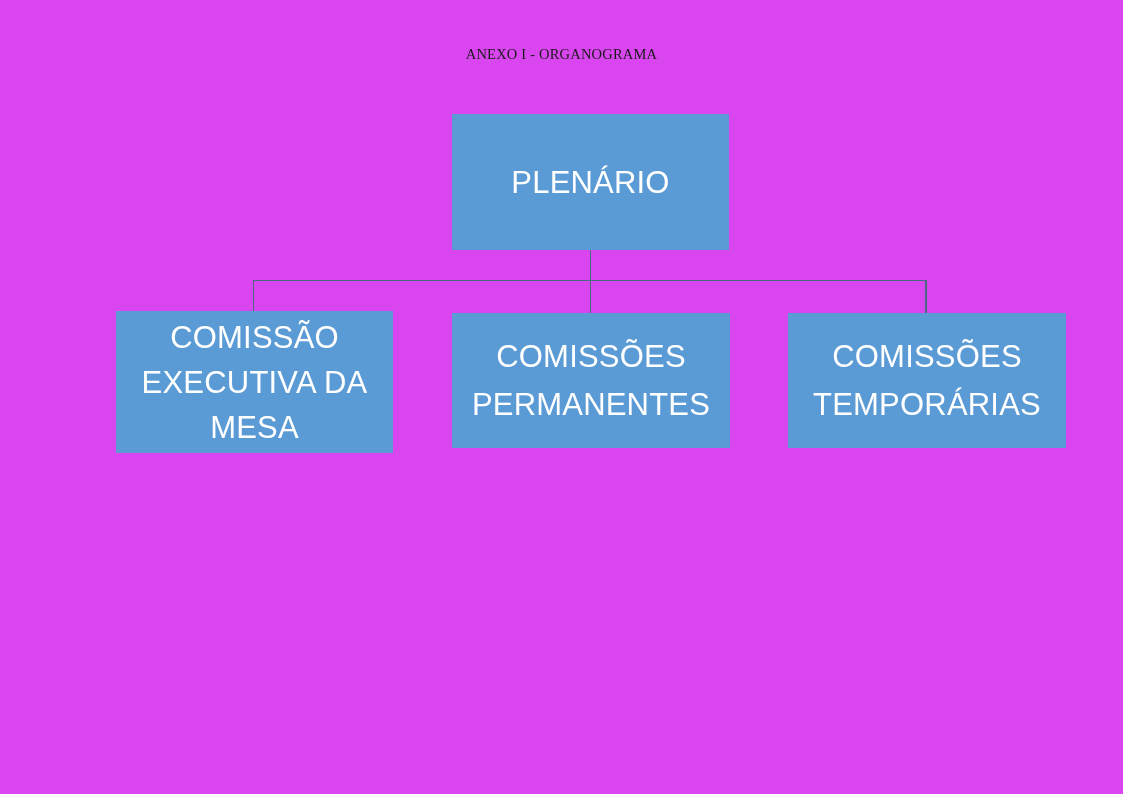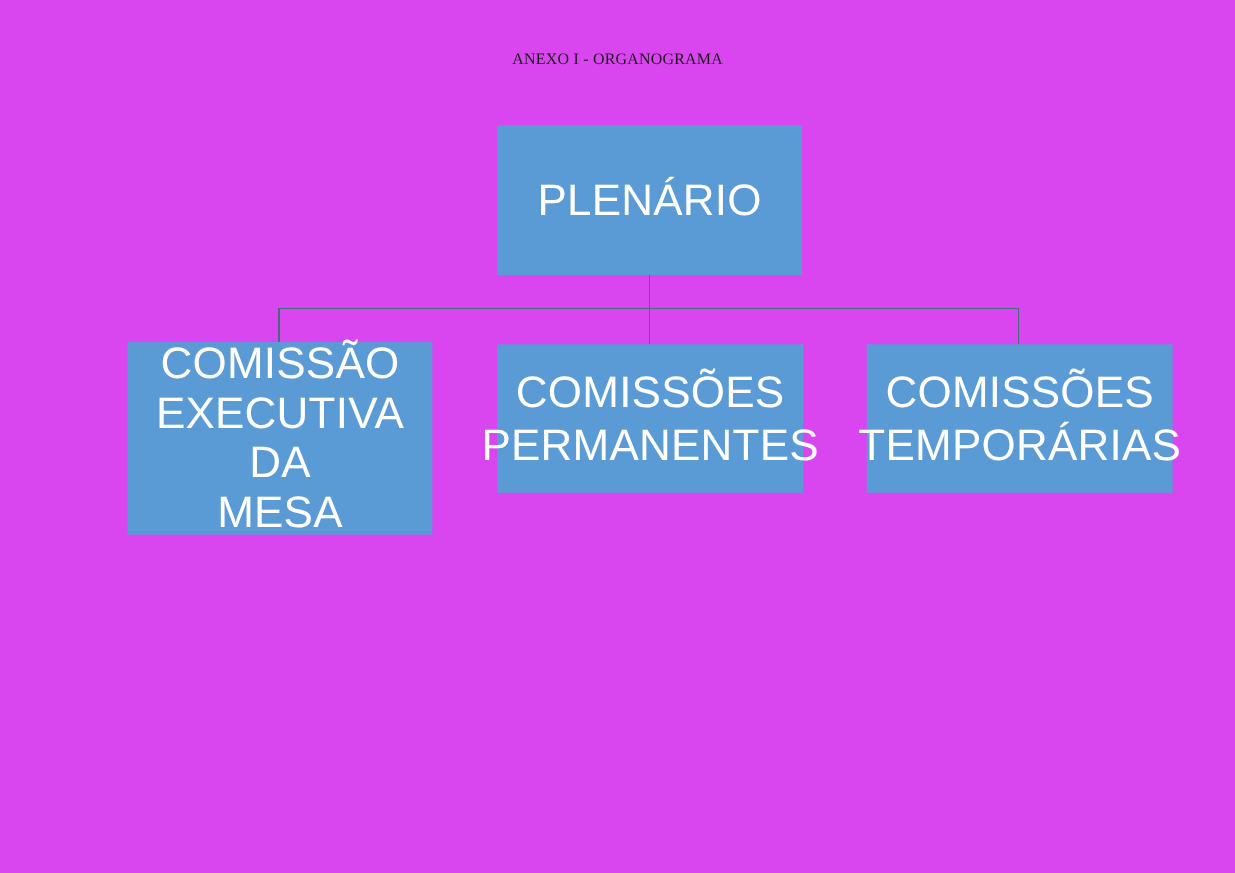--- a/index.html
+++ b/index.html
@@ -45,39 +45,39 @@
   .org-box {
     position: absolute;
     box-sizing: border-box;
     display: flex;
     align-items: center;
     justify-content: center;
     text-align: center;
     color: #ffffff;
     font-family: "Liberation Sans", sans-serif;
     font-weight: 400;
-    font-size: 40px;
+    font-size: 31px;
     line-height: 45px;
     letter-spacing: 0.2px;
     white-space: pre-line;
     padding: 0 6px;
   }
 
   #box-plenario {
     left: 452px;
     top: 114px;
     width: 277px;
     height: 136px;
   }
 
   #box-comissao-executiva {
     left: 116px;
     top: 311px;
     width: 277px;
-    height: 175px;
+    height: 142px;
   }
 
   #box-comissoes-permanentes {
     left: 452px;
     top: 313px;
     width: 278px;
     height: 135px;
     line-height: 48px;
   }
 

